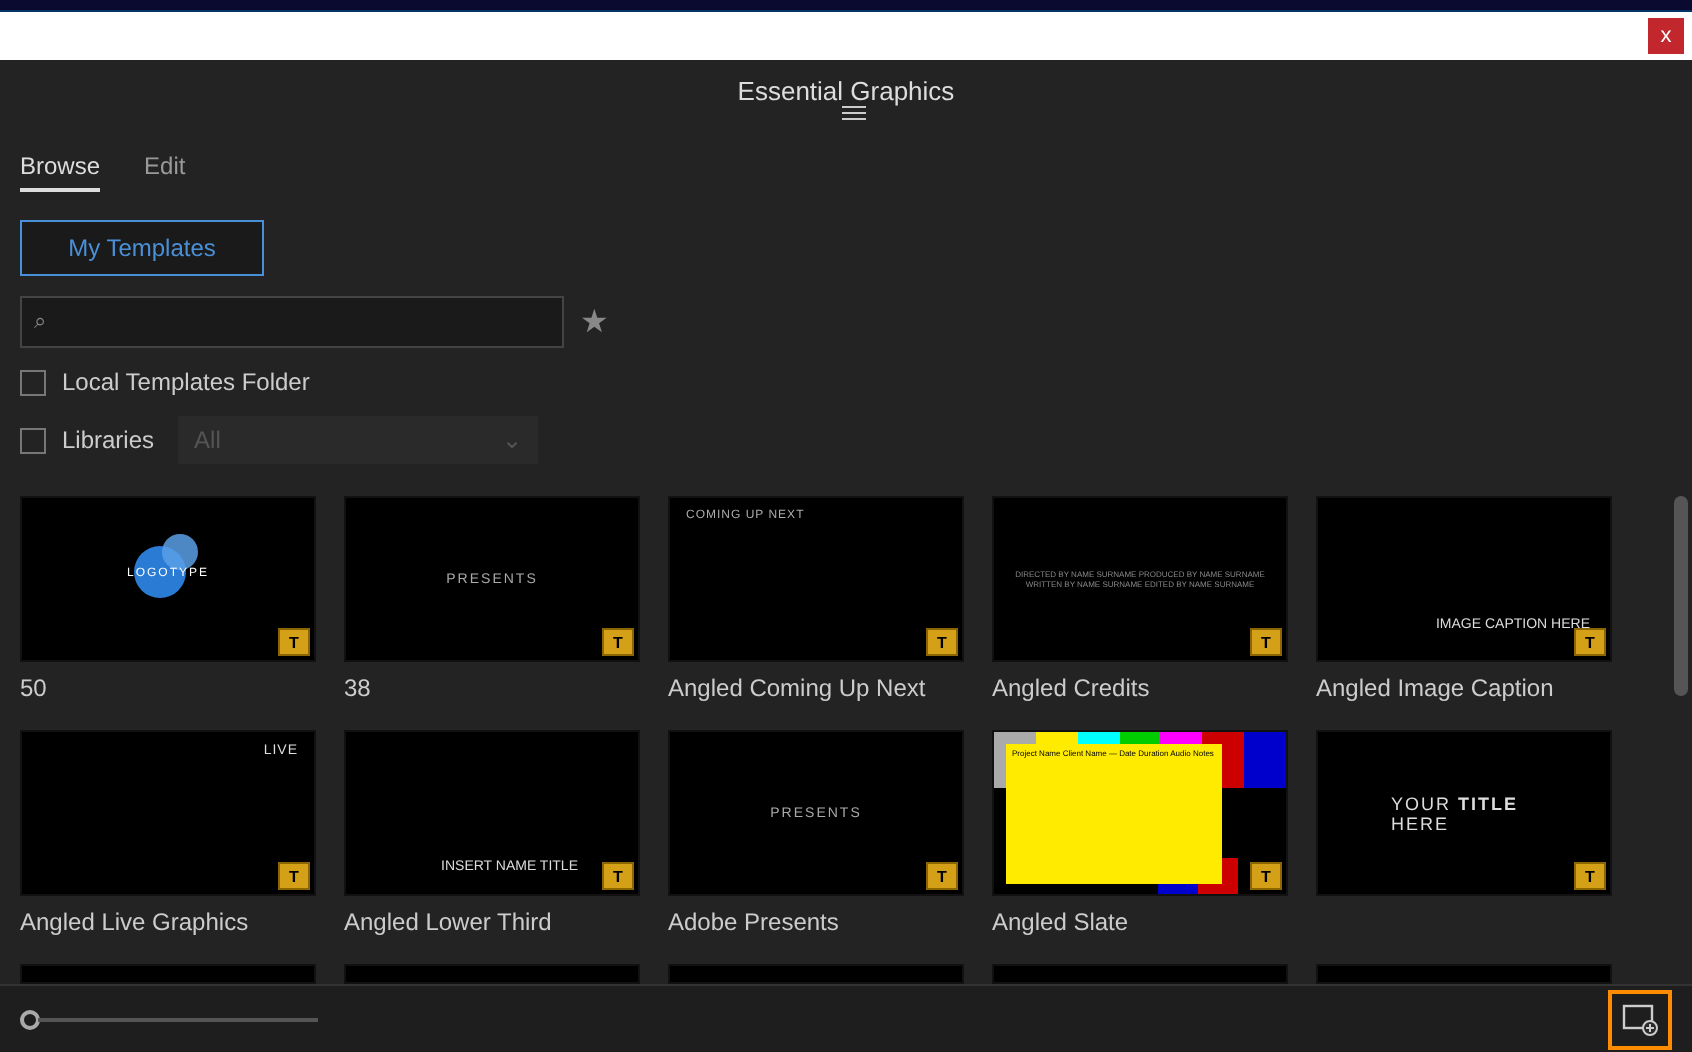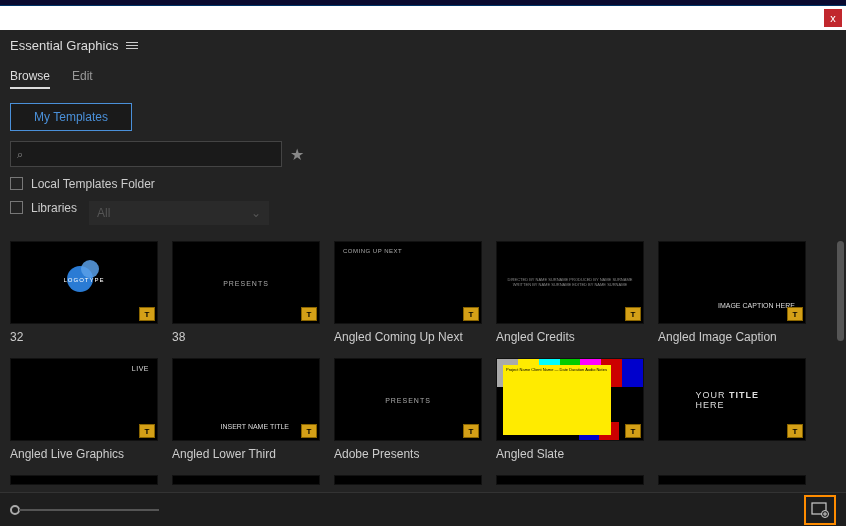--- a/index.html
+++ b/index.html
@@ -1,38 +1,38 @@
 <!DOCTYPE html>
 <html><head>
 <meta charset="utf-8">
 <style>
   * { margin: 0; padding: 0; box-sizing: border-box; font-family: 'Segoe UI', Tahoma, sans-serif; }
   body { background: #1a1a1a; width: 846px; height: 526px; overflow: hidden; color: #ccc; }
   .top-strip { height: 6px; background: #0a0a30; border-bottom: 1px solid #003366; }
   .white-bar { height: 24px; background: #fff; display: flex; justify-content: flex-end; align-items: center; }
   .close-btn { width: 18px; height: 18px; background: #c1272d; color: #fff; display: flex; align-items: center; justify-content: center; font-size: 11px; cursor: pointer; margin-right: 4px; }
   .panel { background: #232323; height: calc(526px - 30px); display: flex; flex-direction: column; }
-  .panel-header { display: flex; align-items: center; padding: 8px 10px; font-size: 13px; color: #ddd; }
+  .panel-header { display: flex; align-items: center; padding: 8px 10px; font-size: 13px; color: #ddd; flex-direction: column; }
   .hamburger { margin-left: 8px; display: flex; flex-direction: column; gap: 2px; cursor: pointer; }
   .hamburger span { width: 12px; height: 1px; background: #ccc; }
   .tabs { display: flex; padding: 4px 10px 0 10px; gap: 22px; font-size: 12px; }
   .tab { color: #999; padding: 4px 0; cursor: pointer; }
   .tab.active { color: #ddd; border-bottom: 2px solid #ddd; }
   .source-tabs { display: flex; padding: 14px 10px 10px 10px; gap: 0; }
   .src-btn { width: 122px; height: 28px; background: #1a1a1a; border: 1px solid #444; display: flex; align-items: center; justify-content: center; font-size: 12px; cursor: pointer; }
   .src-btn.active { color: #4a90d9; border-color: #4a90d9; }
   .src-btn.stock { color: #ccc; margin-left: -1px; }
   .stock-icon { width: 16px; height: 16px; background: #7a1224; border: 1px solid #9a3244; display: flex; align-items: center; justify-content: center; font-size: 9px; color: #fff; margin-right: 8px; font-weight: bold; }
   .search-row { display: flex; align-items: center; padding: 0 10px 10px 10px; gap: 8px; }
   .search-box { flex: 0 0 272px; height: 26px; background: #1a1a1a; border: 1px solid #444; display: flex; align-items: center; padding: 0 6px; }
   .search-box input { flex: 1; background: transparent; border: none; outline: none; color: #ccc; font-size: 12px; margin-left: 4px; }
   .search-icon { color: #888; font-size: 11px; }
   .star { color: #888; font-size: 16px; cursor: pointer; }
   .filters { padding: 0 10px; }
-  .filter-row { display: flex; align-items: flex-start; margin-bottom: 10px; font-size: 12px; color: #ccc; }
+  .filter-row { display: flex; align-items: center; margin-bottom: 10px; font-size: 12px; color: #ccc; }
   .checkbox { width: 13px; height: 13px; border: 1px solid #777; margin-right: 8px; cursor: pointer; }
   .lib-dropdown { margin-left: 12px; width: 180px; height: 24px; background: #2a2a2a; border: none; display: flex; align-items: center; padding: 0 8px; color: #555; font-size: 12px; justify-content: space-between; cursor: pointer; }
   .grid-wrap { flex: 1; overflow: hidden; position: relative; padding: 6px 10px 0 10px; }
   .grid { display: grid; grid-template-columns: repeat(5, 148px); gap: 14px; }
   .thumb-cell { display: flex; flex-direction: column; }
   .thumb { width: 148px; height: 83px; background: #000; position: relative; cursor: pointer; border: 1px solid #111; overflow: hidden; }
   .thumb-label { font-size: 12px; color: #ccc; margin-top: 6px; }
   .badge { position: absolute; right: 2px; bottom: 2px; width: 16px; height: 14px; background: #d4a017; color: #000; font-size: 8px; font-weight: bold; display: flex; align-items: center; justify-content: center; border: 1px solid #8a6500; }
   .scrollbar { position: absolute; right: 2px; top: 6px; width: 7px; height: 100px; background: #555; border-radius: 4px; }
   .bottom-bar { height: 34px; background: #1e1e1e; border-top: 1px solid #333; display: flex; align-items: center; justify-content: space-between; padding: 0 10px; }
@@ -109,21 +109,21 @@
     <div class="scrollbar"></div>
     <div class="grid">
 
       <div class="thumb-cell">
         <div class="thumb">
           <div class="blue-circle"></div>
           <div class="blue-circle2"></div>
           <div class="t-center" style="top:38px;font-size:6px;color:#fff;">LOGOTYPE</div>
           <div class="badge">T</div>
         </div>
-        <div class="thumb-label">32</div>
+        <div class="thumb-label">50</div>
       </div>
 
       <div class="thumb-cell">
         <div class="thumb">
           <div class="t-center">PRESENTS</div>
           <div class="badge">T</div>
         </div>
         <div class="thumb-label">38</div>
       </div>
 

